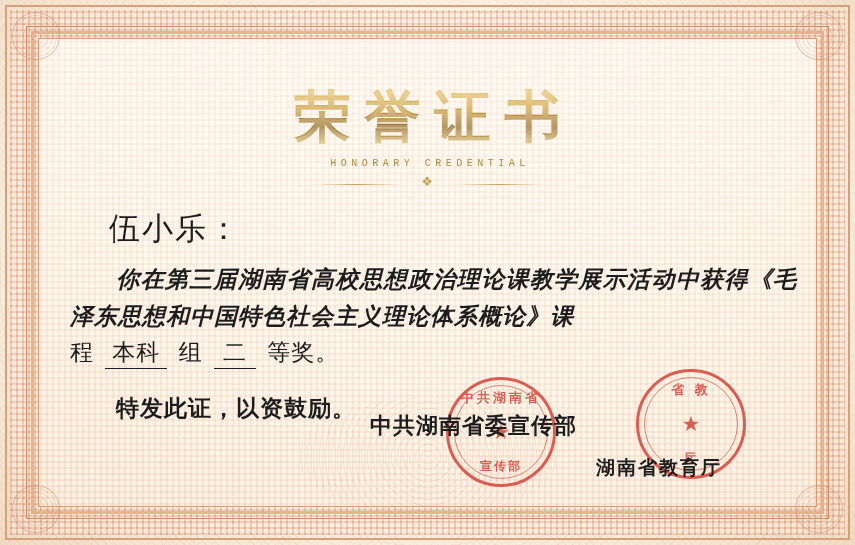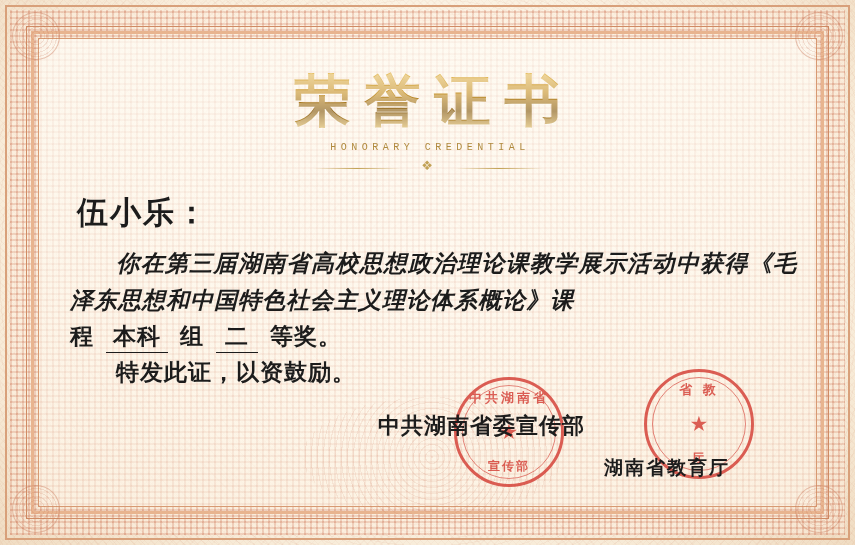--- a/index.html
+++ b/index.html
@@ -106,21 +106,21 @@
 
   
   .content {
     position: absolute;
     left: 48px; top: 46px; right: 48px; bottom: 46px;
     box-sizing: border-box;
   }
 
   .title-block {
     text-align: center;
-    margin-top: 26px;
+    margin-top: 42px;
   }
   .main-title {
     font-family: "DejaVu Serif", serif;
     font-size: 56px;
     letter-spacing: 14px;
     font-weight: 700;
     line-height: 1;
     background: linear-gradient(180deg, #e8c36a 0%, #c8952f 38%, #8a5f14 70%, #d9b35d 100%);
     -webkit-background-clip: text;
     background-clip: text;
@@ -164,64 +164,64 @@
   }
 
   
   .body-block {
     margin-top: 18px;
     font-family: "DejaVu Serif", serif;
     color: #1c1c1c;
   }
   .salutation {
     font-size: 31px;
-    font-weight: 700;
+    font-weight: 400;
     letter-spacing: 2px;
-    margin-left: 29px;
+    margin-left: 61px;
     white-space: nowrap;
   }
   .para {
     font-size: 23px;
     line-height: 1.62;
     letter-spacing: 1px;
     margin-top: 10px;
     margin-left: 22px;
     margin-right: 10px;
     font-weight: 700;
     text-align: justify;
     font-style: italic;
   }
   .para .indent { display: inline-block; width: 46px; }
   .award-line {
     font-size: 23px;
-    font-weight: 700;
+    font-weight: 400;
     letter-spacing: 1px;
     margin-left: 22px;
     margin-top: 2px;
   }
   .award-line .blank {
     display: inline-block;
     min-width: 62px;
     text-align: center;
     border-bottom: 1.5px solid #1c1c1c;
     margin: 0 3px;
   }
   .award-line .blank.small { min-width: 42px; }
   .closing {
     font-size: 23px;
     font-weight: 700;
     letter-spacing: 1px;
-    margin-top: 4px;
+    margin-top: 24px;
     margin-left: 68px;
   }
 
   
   .signature-area {
     position: absolute;
-    left: 8px;
+    left: 0;
     right: 0;
     bottom: 6px;
     height: 130px;
   }
   .org-row {
     position: absolute;
     left: 322px;
     top: 48px;
     display: flex;
     gap: 58px;

